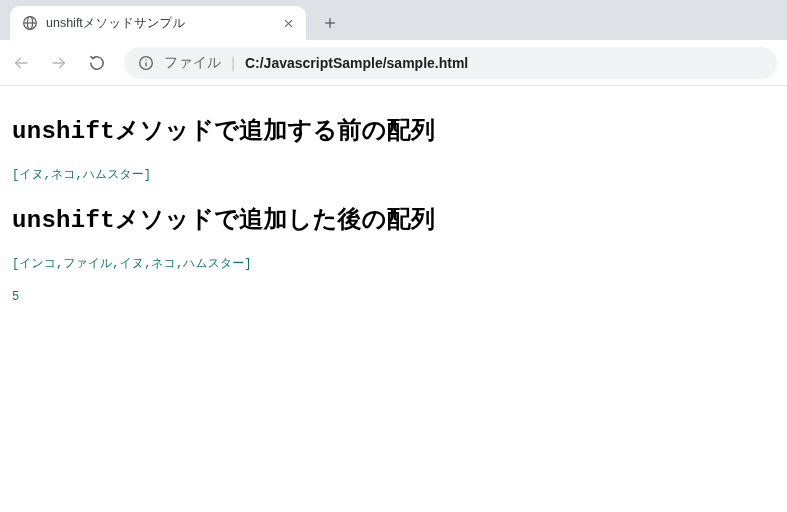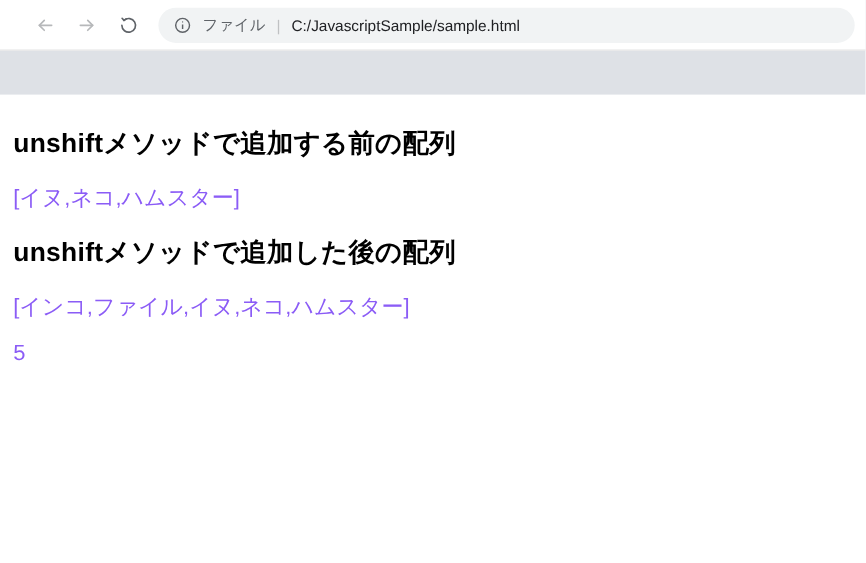--- a/index.html
+++ b/index.html
@@ -69,21 +69,21 @@
     font-size: 18px;
     border-radius: 50%;
     cursor: pointer;
   }
 
   .toolbar {
     background: #fff;
     height: 46px;
     display: flex;
     align-items: center;
-    padding: 0 10px 0 24px;
+    padding: 0 10px 0 4px;
     gap: 4px;
     border-bottom: 1px solid #e3e3e3;
   }
   .nav-btn {
     width: 34px; height: 34px;
     display: flex; align-items: center; justify-content: center;
     color: #5f6368;
     border-radius: 50%;
     cursor: pointer;
   }
@@ -103,43 +103,68 @@
     color: #3c4043;
     font-size: 14px;
   }
   .omnibox .info-icon {
     width: 16px; height: 16px;
     display: flex; align-items: center; justify-content: center;
     color: #5f6368;
   }
   .omnibox .url-prefix { color: #5f6368; }
   .omnibox .sep { color: #bfc1c3; }
-  .omnibox .url { color: #202124; white-space: nowrap; overflow: hidden; }
+  .omnibox .url { color: #202124; white-space: nowrap; overflow: hidden; font-weight: bold; }
 
   
   .page {
     padding: 8px 12px;
     color: #000;
+    font-family: Liberation Mono, monospace;
   }
   .page h2 {
     font-size: 24px;
     font-weight: 800;
     margin: 20px 0 20px 0;
     letter-spacing: 0.3px;
   }
   .page p {
-    font-size: 20px;
+    font-size: 12px;
     margin: 16px 0 18px 0;
-    color: #8b5cf6;
+    color: #0f766e;
   }
 </style>
 </head>
 <body>
 
 <div class="chrome">
+  <div class="tabstrip">
+    <div class="tab">
+      <span class="favicon">
+        <svg viewBox="0 0 16 16" fill="none" stroke="#5f6368" stroke-width="1.3">
+          <circle cx="8" cy="8" r="6.3"></circle>
+          <ellipse cx="8" cy="8" rx="2.6" ry="6.3"></ellipse>
+          <line x1="1.7" y1="8" x2="14.3" y2="8"></line>
+        </svg>
+      </span>
+      <span class="tab-title">unshiftメソッドサンプル</span>
+      <span class="tab-close">
+        <svg viewBox="0 0 16 16" width="11" height="11" stroke="#5f6368" stroke-width="1.5">
+          <line x1="3" y1="3" x2="13" y2="13"></line>
+            <line x1="13" y1="3" x2="3" y2="13"></line>
+        </svg>
+      </span>
+    </div>
+    <div class="newtab">
+      <svg viewBox="0 0 16 16" width="14" height="14" stroke="#5f6368" stroke-width="1.6">
+        <line x1="8" y1="2.5" x2="8" y2="13.5"></line>
+          <line x1="2.5" y1="8" x2="13.5" y2="8"></line>
+      </svg>
+    </div>
+  </div>
 
   <div class="toolbar">
     <div class="nav-btn disabled">
       <svg viewBox="0 0 24 24" fill="none" stroke="currentColor" stroke-width="2" stroke-linecap="round" stroke-linejoin="round">
         <line x1="20" y1="12" x2="5" y2="12"></line>
           <polyline points="11 18 5 12 11 6"></polyline>
       </svg>
     </div>
     <div class="nav-btn disabled">
       <svg viewBox="0 0 24 24" fill="none" stroke="currentColor" stroke-width="2" stroke-linecap="round" stroke-linejoin="round">

